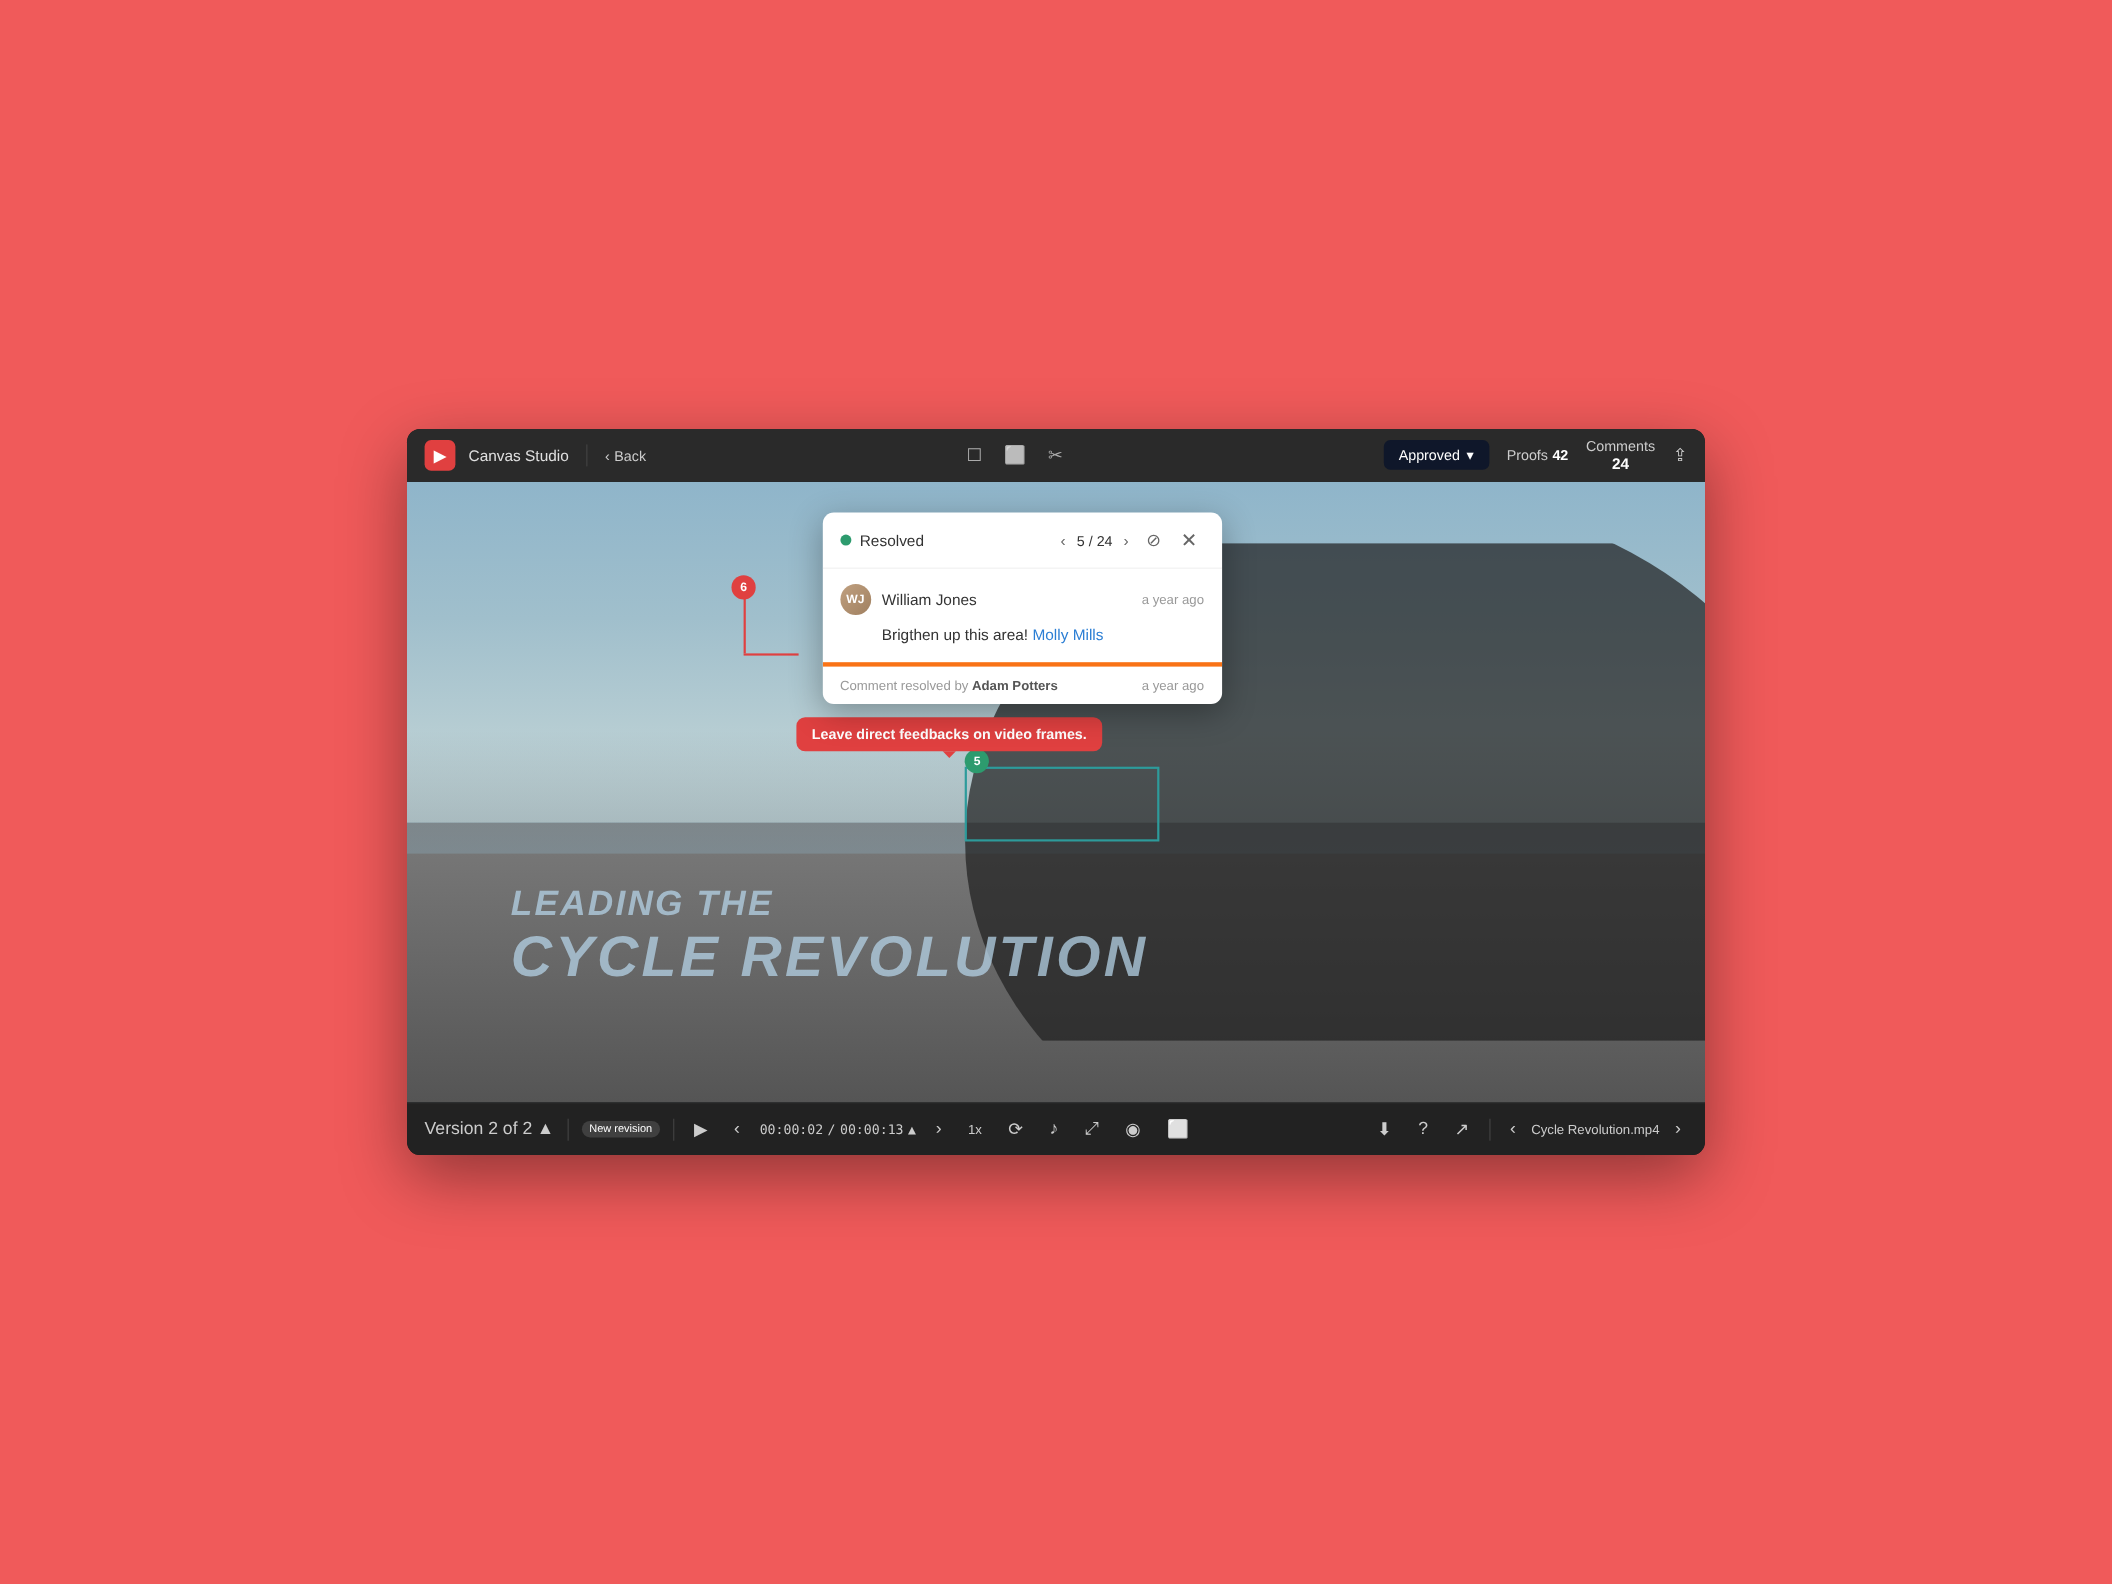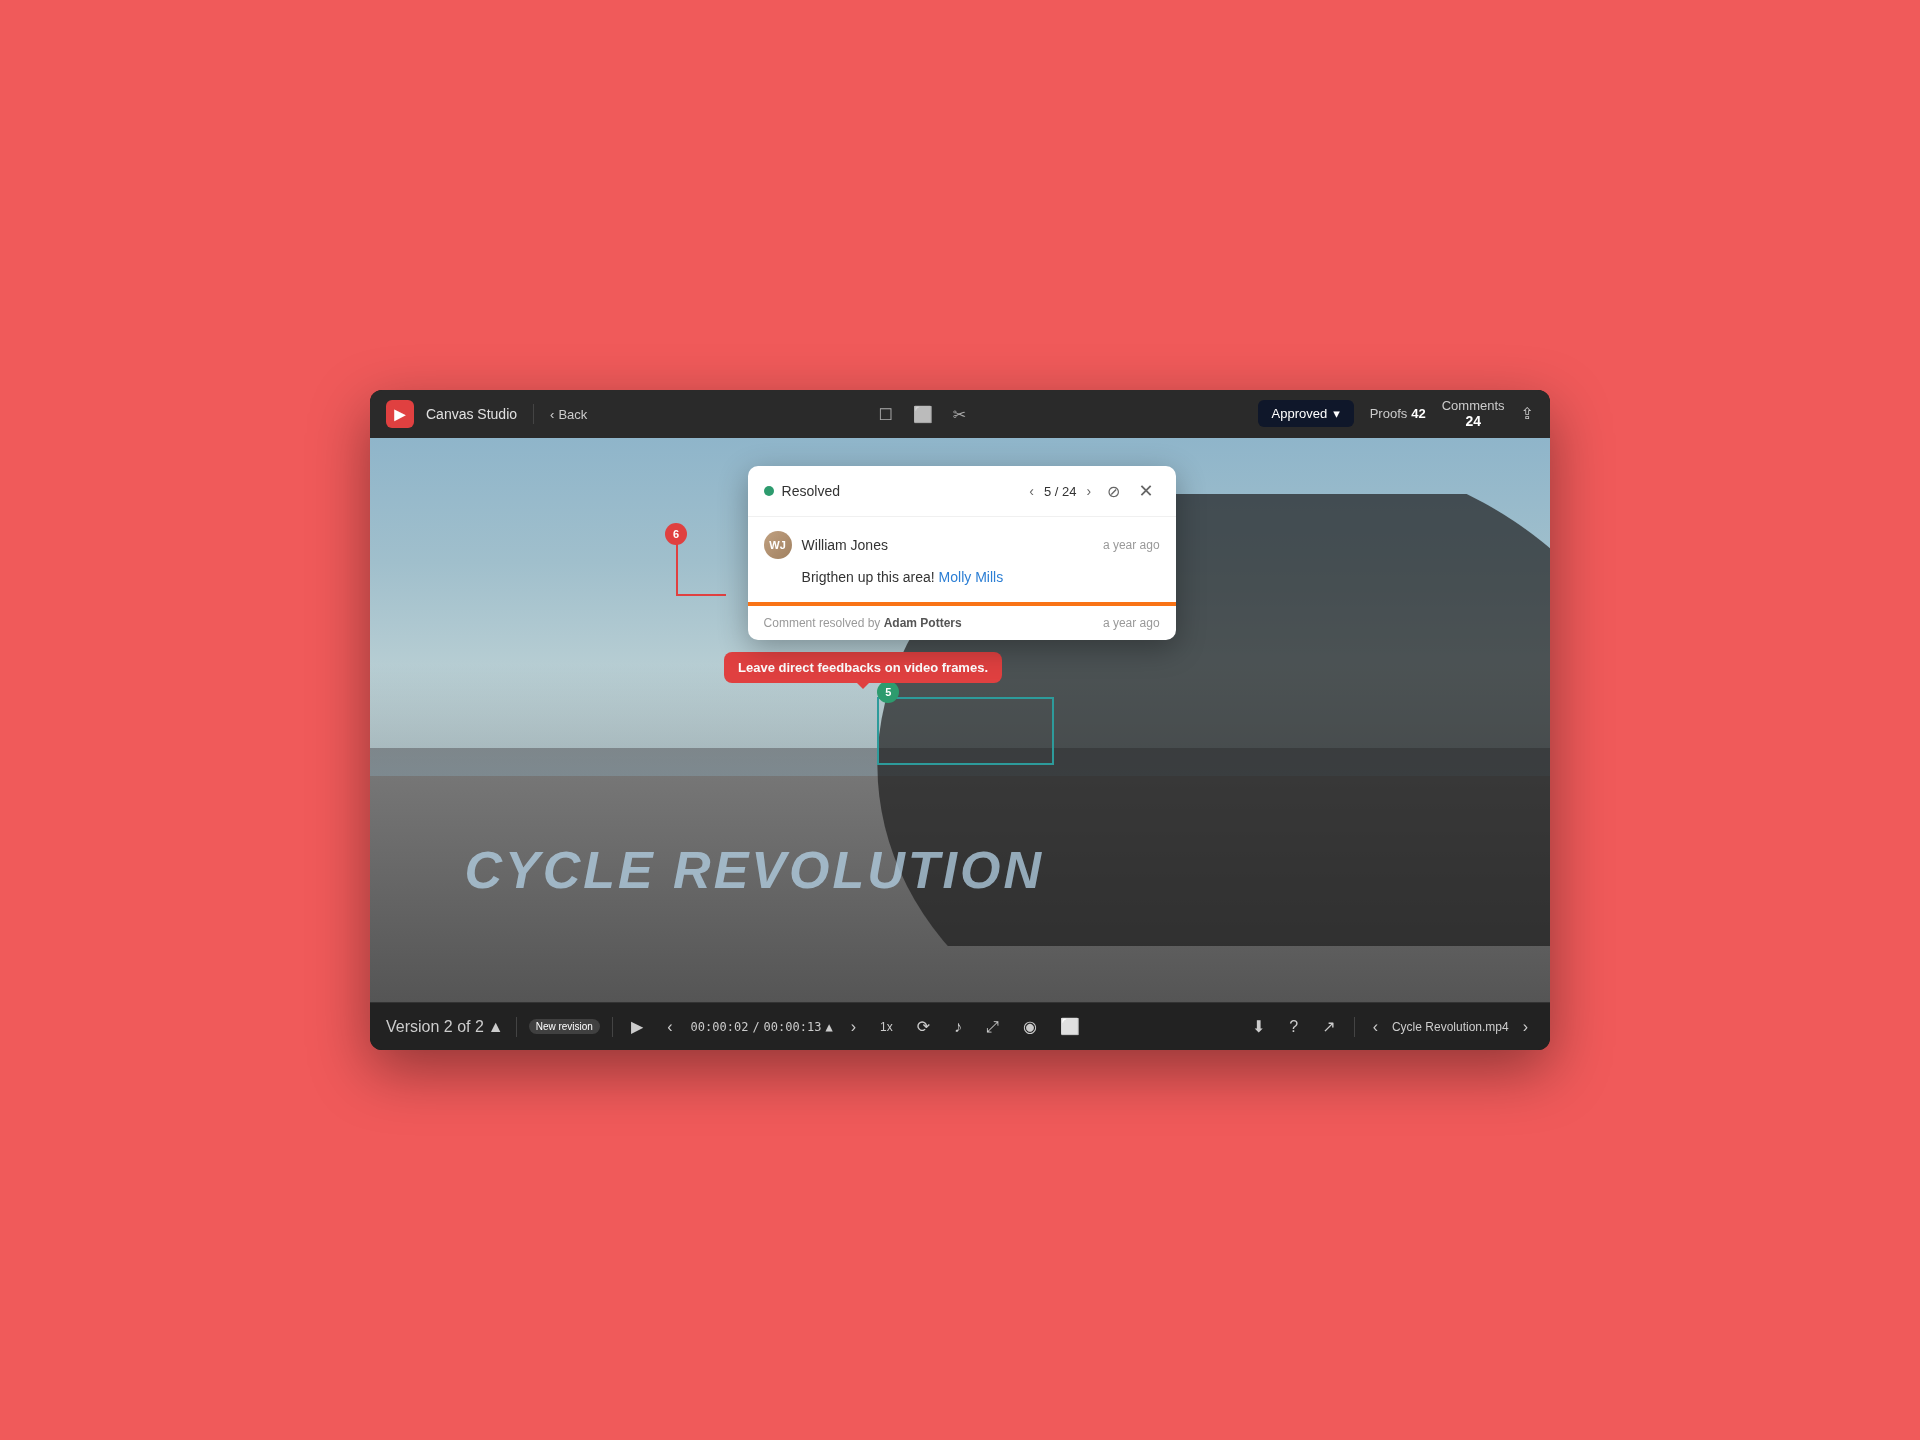--- a/index.html
+++ b/index.html
@@ -289,21 +289,21 @@
       border-left: 6px solid transparent;
       border-right: 6px solid transparent;
       border-top: 6px solid #e04040;
     }
 
     
     .comment-popup {
       position: absolute;
       top: 5%;
       left: 32%;
-      width: 428px;
+      width: 363px;
       background: white;
       border-radius: 10px;
       box-shadow: 0 8px 30px rgba(0,0,0,0.3);
       z-index: 20;
       overflow: hidden;
     }
     .popup-header {
       display: flex;
       align-items: center;
       padding: 12px 16px;
@@ -519,20 +519,21 @@
   </div>
 
   <div class="video-area">
     <div class="video-frame">
       <div class="bg-sky"></div>
       <div class="bg-road"></div>
       <div class="bg-mountains"></div>
       <div class="bike-silhouette"></div>
 
       <div class="video-text-overlay">
+        <span class="video-text-line1">LEADING THE</span>
         <span class="video-text-line2">CYCLE REVOLUTION</span>
       </div>
 
       <div class="comment-marker-6">
         <span>6</span>
       </div>
       <div class="comment-line"></div>
       <div class="comment-line-h"></div>
 
       <div class="comment-marker-5">

